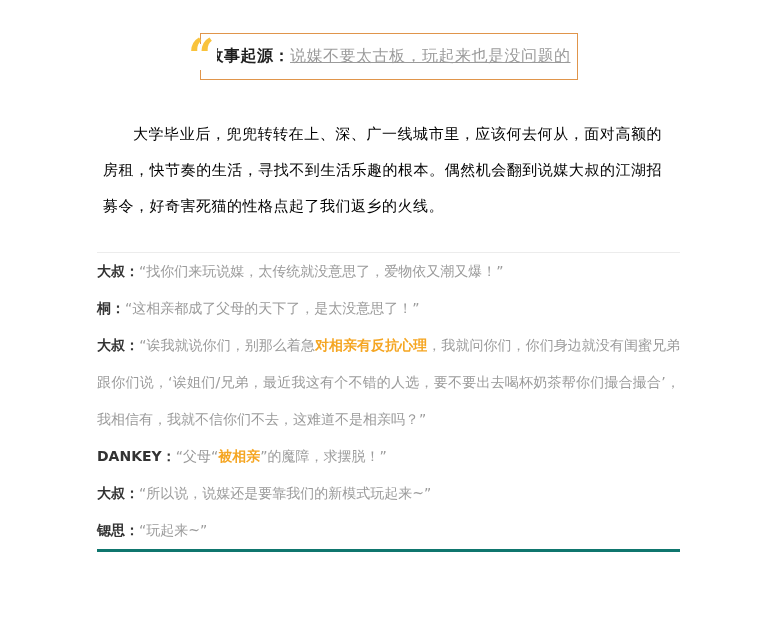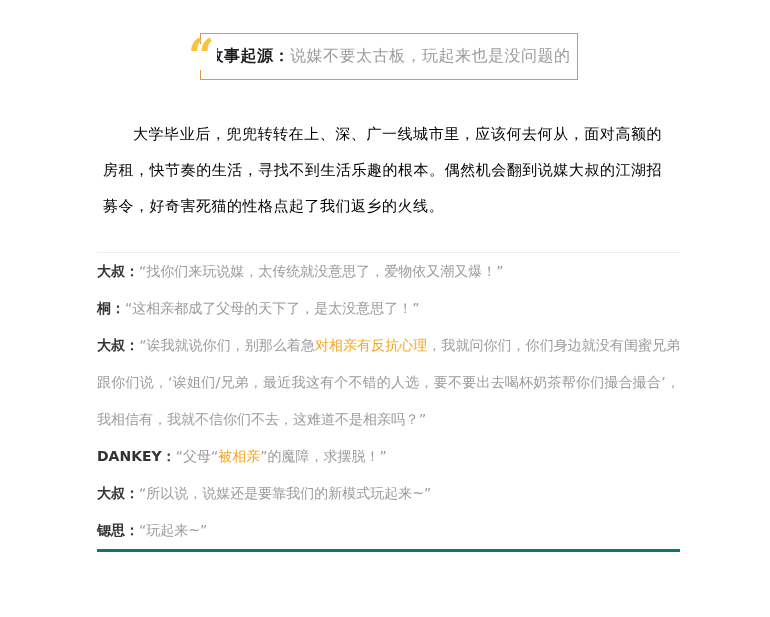--- a/index.html
+++ b/index.html
@@ -46,20 +46,21 @@
   .quote-title-bold {
     font-size: 16px;
     font-weight: bold;
     color: #1f1f1f;
     letter-spacing: 0.5px;
   }
   .quote-title-gray {
     font-size: 16px;
     color: #9b9b9b;
     letter-spacing: 0.5px;
+    text-decoration: underline;
   }
 
   
   .intro {
     margin: 36px 108px 0 103px;
     font-size: 15px;
     line-height: 36px;
     color: #000000;
     text-align: justify;
     text-indent: 2em;
@@ -76,21 +77,21 @@
     text-align: justify;
   }
   .dlg-line { margin: 0; }
   .speaker {
     font-weight: bold;
     color: #333333;
   }
   .dlg-text { color: #9b9b9b; }
   .hl {
     color: #f5a623;
-    font-weight: normal;
+    font-weight: bold;
   }
 </style>
 </head>
 <body>
 
 <div class="page">
 
   <div class="quote-box">
     <span class="quote-icon">“</span>
     <span class="quote-title-bold">故事起源：</span>

